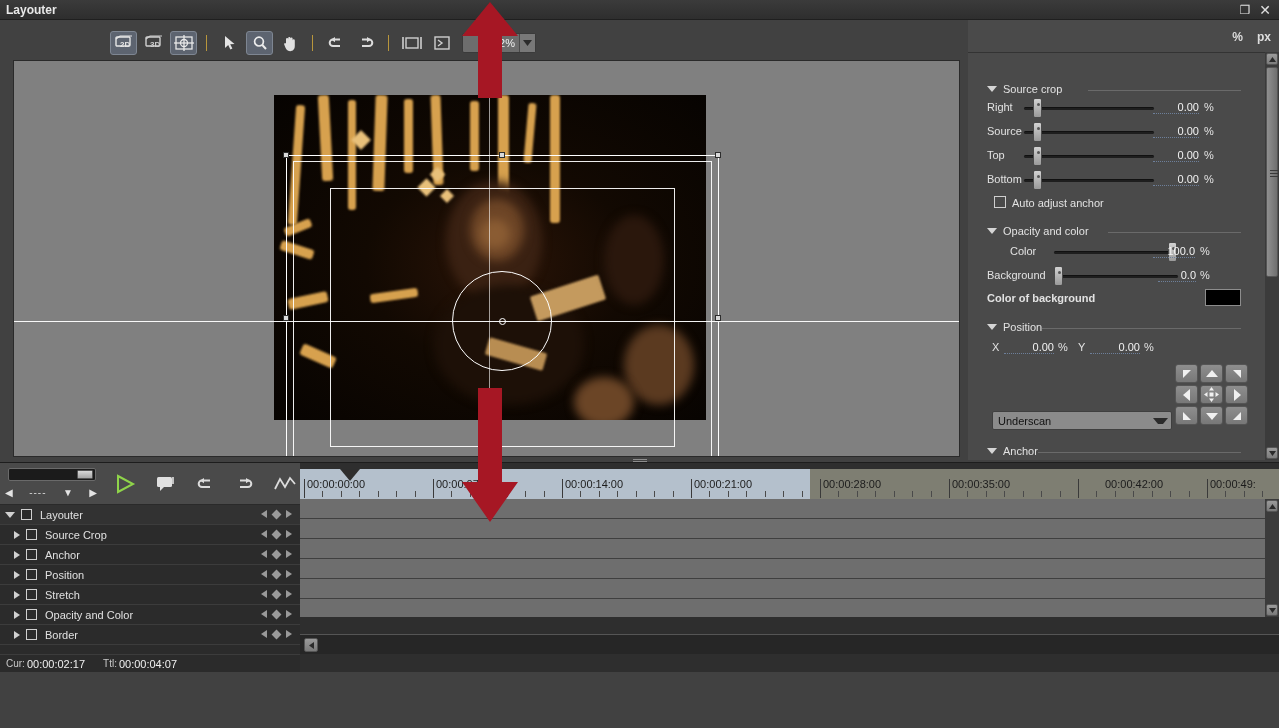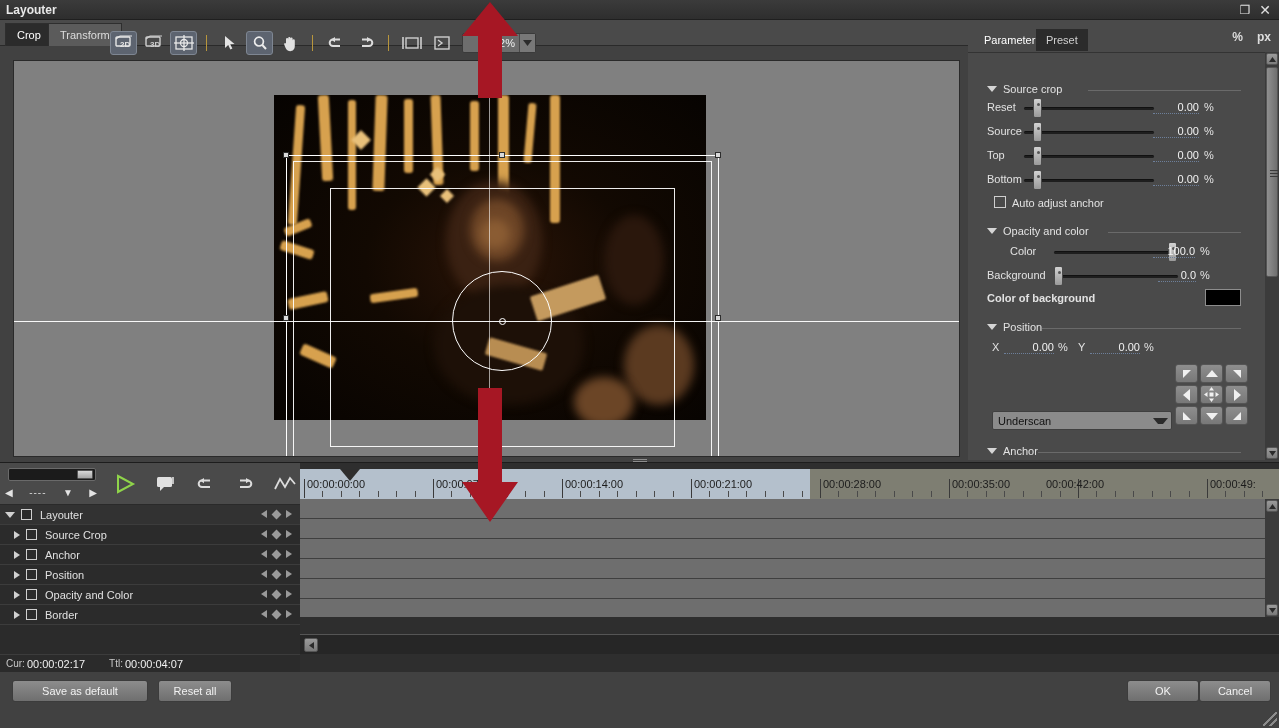--- a/index.html
+++ b/index.html
@@ -434,24 +434,20 @@
 <body>
 
 <div id="app">
 
   <div class="titlebar">
     <div class="title">Layouter</div>
     <div class="winbtn restore">❐</div>
     <div class="winbtn close">✕</div>
   </div>
 
-  <div class="tabstrip">
-    <div class="tab crop active">Crop</div>
-    <div class="tab transform inactive">Transform</div>
-  </div>
 
   <div class="toolbar">
     <div class="tbtn on">
       <svg width="20" height="16" viewBox="0 0 20 16">
         <rect x="2" y="2" width="14" height="9" rx="1" fill="none" stroke="#e6e6e6" stroke-width="1.4"></rect>
         <path d="M2 4 L6 1 L18 1" fill="none" stroke="#e6e6e6" stroke-width="1.2"></path>
         <text x="6" y="12" font-size="8" font-weight="bold" fill="#e6e6e6" font-family="Liberation Sans">2D</text>
       </svg>
     </div>
     <div class="tbtn">
@@ -573,36 +569,32 @@
     <div class="handle" style="left:269px; top:91px;"></div>
     <div class="handle" style="left:485px; top:91px;"></div>
     <div class="handle" style="left:701px; top:91px;"></div>
     <div class="handle" style="left:269px; top:254px;"></div>
     <div class="handle" style="left:701px; top:254px;"></div>
 
   </div>
   <div class="canvas-hgrip"></div>
 
   <div class="rightpanel">
-    <div class="rp-tabs">
-      <div class="rp-tab active">Parameter</div>
-      <div class="rp-tab inactive">Preset</div>
-    </div>
     <div class="unit pct">%</div>
     <div class="unit px">px</div>
 
     <div class="rp-body">
 
       <div class="section-head" style="left:19px; top:30px;">
         <span class="caret"></span>
         <span>Source crop</span>
       </div>
       <div class="sec-line" style="position:absolute; left:120px; top:37px; width:153px;"></div>
 
-      <div class="plabel" style="left:19px; top:48px;">Reset</div>
+      <div class="plabel" style="left:19px; top:48px;">Right</div>
 
       <div class="slider-track" style="left:56px; top:54px; width:130px;"></div>
       <div class="slider-thumb" style="left:65px; top:45px;"></div>
       <div class="numval" style="left:185px; top:48px; width:46px;">0.00</div>
       <div class="pctsign" style="left:236px; top:48px;">%</div>
 
       <div class="plabel" style="left:19px; top:72px;">Source</div>
       <div class="slider-track" style="left:56px; top:78px; width:130px;"></div>
       <div class="slider-thumb" style="left:65px; top:69px;"></div>
       <div class="numval" style="left:185px; top:72px; width:46px;">0.00</div>
@@ -822,20 +814,30 @@
           <div class="tlabel">Position</div>
           <div class="tkeys">
             <span class="kprev"></span>
             <span class="kdiamond"></span>
             <span class="knext"></span>
           </div>
         </div>
         <div class="trow">
           <div class="texp tindent"></div>
           <div class="tchk"></div>
+          <div class="tlabel">Stretch</div>
+          <div class="tkeys">
+            <span class="kprev"></span>
+            <span class="kdiamond"></span>
+            <span class="knext"></span>
+          </div>
+        </div>
+        <div class="trow">
+          <div class="texp tindent"></div>
+          <div class="tchk"></div>
           <div class="tlabel">Opacity and Color</div>
           <div class="tkeys">
             <span class="kprev"></span>
             <span class="kdiamond"></span>
             <span class="knext"></span>
           </div>
         </div>
         <div class="trow">
           <div class="texp tindent"></div>
           <div class="tchk"></div>
@@ -844,21 +846,21 @@
             <span class="kprev"></span>
             <span class="kdiamond"></span>
             <span class="knext"></span>
           </div>
         </div>
       </div>
 
     <div class="tl-status">
       <span class="lbl">Cur:</span>
       <span class="vv">00:00:02:17</span>
-      <span class="lbl" style="margin-left:24px;">Ttl:</span>
+      <span class="lbl" style="margin-left:18px;">Ttl:</span>
       <span class="vv">00:00:04:07</span>
     </div>
 
     <div class="ruler">
       <div class="lit"></div>
     <div class="tick" style="left: 4px;"></div>
         <div class="tlabel2" style="left: 7px;">00:00:00:00</div>
         <div class="tickminor" style="left: 22.4286px;"></div>
         <div class="tickminor" style="left: 40.8571px;"></div>
         <div class="tickminor" style="left: 59.2857px;"></div>
@@ -899,21 +901,21 @@
         <div class="tickminor" style="left: 630.571px;"></div>
         <div class="tick" style="left: 649px;"></div>
         <div class="tlabel2" style="left: 652px;">00:00:35:00</div>
         <div class="tickminor" style="left: 667.429px;"></div>
         <div class="tickminor" style="left: 685.857px;"></div>
         <div class="tickminor" style="left: 704.286px;"></div>
         <div class="tickminor" style="left: 722.714px;"></div>
         <div class="tickminor" style="left: 741.143px;"></div>
         <div class="tickminor" style="left: 759.571px;"></div>
         <div class="tick" style="left: 778px;"></div>
-        <div class="tlabel2" style="left: 746px; text-align: right;">00:00:42:00</div>
+        <div class="tlabel2" style="left: 805px; text-align: right;">00:00:42:00</div>
         <div class="tickminor" style="left: 796.429px;"></div>
         <div class="tickminor" style="left: 814.857px;"></div>
         <div class="tickminor" style="left: 833.286px;"></div>
         <div class="tickminor" style="left: 851.714px;"></div>
         <div class="tickminor" style="left: 870.143px;"></div>
         <div class="tickminor" style="left: 888.571px;"></div>
         <div class="tick" style="left: 907px;"></div>
         <div class="tlabel2" style="left: 910px;">00:00:49:</div>
         <div class="tickminor" style="left: 925.429px;"></div>
         <div class="tickminor" style="left: 943.857px;"></div>
@@ -946,27 +948,20 @@
 
     <div class="tl-hscroll">
       <div class="hs-thumb">
         <svg width="5" height="7">
             <path d="M5 0 L5 7 L0 3.5 Z" fill="#2b2b2b"></path>
           </svg>
       </div>
     </div>
   </div>
 
-  <div class="footer">
-    <div class="btn saveDefault">Save as default</div>
-    <div class="btn resetAll">Reset all</div>
-    <div class="btn ok">OK</div>
-    <div class="btn cancel">Cancel</div>
-    <div class="grip"></div>
-  </div>
 
   <svg class="redarrow" style="left:460px; top:2px; width:60px; height:96px;" viewBox="0 0 60 96">
     <path d="M30 0 L58 34 L42 34 L42 96 L18 96 L18 34 L2 34 Z" fill="#a61724"></path>
   </svg>
   <svg class="redarrow" style="left:460px; top:388px; width:60px; height:134px;" viewBox="0 0 60 134">
     <path d="M18 0 L42 0 L42 94 L58 94 L30 134 L2 94 L18 94 Z" fill="#a61724"></path>
   </svg>
 
 </div>
 

